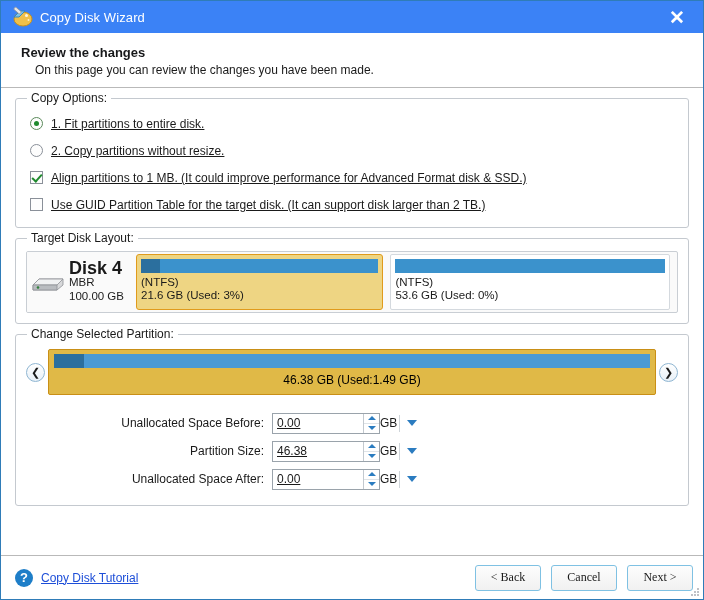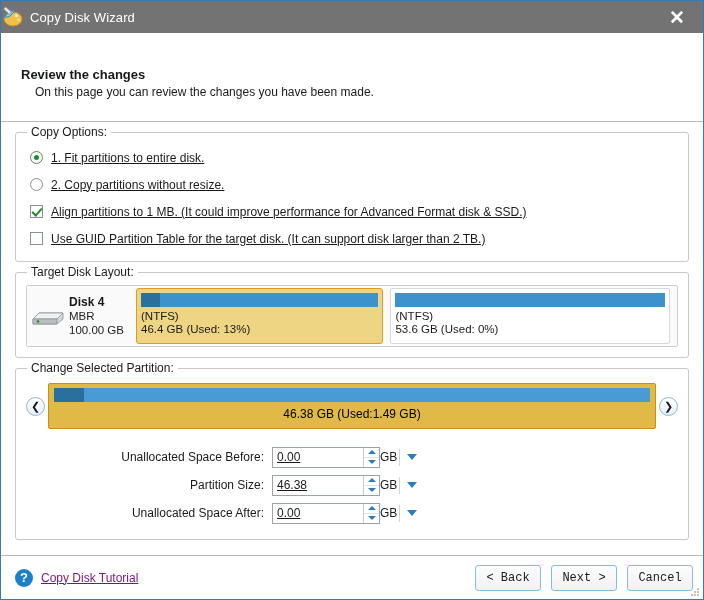--- a/index.html
+++ b/index.html
@@ -18,24 +18,24 @@
     width: 704px; height: 600px;
     background: #ffffff;
     border: 1px solid #2f7cb8;
     display: flex;
     flex-direction: column;
   }
 
   
   .titlebar {
     height: 32px;
-    background: #737373;
+    background: #3b82f6;
     display: flex;
     align-items: center;
-    padding: 0 0 0 0;
+    padding: 0 0 0 10px;
     flex: 0 0 auto;
     position: relative;
   }
   .title-icon {
     width: 22px; height: 22px;
     position: relative;
     flex: 0 0 auto;
     margin-right: 7px;
   }
   .title-text {
@@ -52,24 +52,23 @@
     color: #ffffff;
     font-size: 19px;
     font-weight: bold;
     cursor: pointer;
     line-height: 1;
   }
 
   
   .header {
     flex: 0 0 auto;
-    padding: 12px 0 22px 20px;
+    padding: 12px 0 10px 20px;
     background: #ffffff;
     border-bottom: 1px solid #b9b9b9;
-    margin-top: 22px;
   }
   .header-title {
     font-size: 13px;
     font-weight: bold;
     color: #17181a;
     margin-bottom: 3px;
   }
   .header-sub {
     font-size: 12px;
     color: #1a1a1a;
@@ -167,21 +166,21 @@
     background: #fafafa;
     padding-left: 4px;
   }
   .disk-glyph {
     width: 34px; height: 20px;
     position: relative;
     flex: 0 0 auto;
     margin-right: 4px;
   }
   .disk-text { line-height: 14px; font-size: 11.5px; }
-  .disk-name { font-weight: bold; font-size: 12px; }
+  .disk-name { font-weight: bold; font-size: 18px; }
   .disk-meta { color: #212121; }
 
   .part-strip {
     flex: 1 1 auto;
     display: flex;
     align-items: flex-end;
     padding: 2px 3px;
     gap: 4px;
   }
   .partition {
@@ -351,34 +350,34 @@
     color: #ffffff;
     font-size: 13px;
     font-weight: bold;
     display: flex; align-items: center; justify-content: center;
     flex: 0 0 auto;
     margin-right: 8px;
     cursor: pointer;
     line-height: 1;
   }
   .tutorial-link {
-    color: #701a75;
+    color: #1d4ed8;
     text-decoration: underline;
     font-size: 12px;
     cursor: pointer;
   }
   .footer-spacer { flex: 1 1 auto; }
   .btn {
     min-width: 66px;
     height: 26px;
     margin-left: 10px;
     border: 1px solid #7fc1e3;
     border-radius: 3px;
     background: linear-gradient(#fdfdfd, #f1f1f1);
-    font-family: Liberation Mono, monospace;
+    font-family: Liberation Serif, serif;
     font-size: 12px;
     color: #1a1a1a;
     cursor: pointer;
     padding: 0 0;
     text-align: center;
   }
   .grip {
     position: absolute;
     right: 3px; bottom: 2px;
     width: 10px; height: 10px;
@@ -465,21 +464,21 @@
             </div>
           </div>
 
           <div class="part-strip">
 
             <div class="partition sel" style="width:46%;">
               <div class="bar-track">
                 <div class="bar-used" style="width:8%;"></div>
               </div>
               <div class="part-line">(NTFS)</div>
-              <div class="part-line">46.4 GB (Used: 13%)</div>
+              <div class="part-line">21.6 GB (Used: 3%)</div>
             </div>
 
             <div class="partition plain" style="width:52%;">
               <div class="bar-track">
                 <div class="bar-used" style="width:0%;"></div>
               </div>
               <div class="part-line">(NTFS)</div>
               <div class="part-line">53.6 GB (Used: 0%)</div>
             </div>
 
@@ -563,22 +562,22 @@
       </div>
     </div>
 
   </div>
 
   <div class="footer">
     <div class="help-icon">?</div>
     <a class="tutorial-link">Copy Disk Tutorial</a>
     <div class="footer-spacer"></div>
     <button class="btn">&lt; Back</button>
+    <button class="btn">Cancel</button>
     <button class="btn">Next &gt;</button>
-    <button class="btn">Cancel</button>
     <div class="grip">
       <i style="left:7px;top:1px;"></i>
       <i style="left:4px;top:4px;"></i>
         <i style="left:7px;top:4px;"></i>
       <i style="left:1px;top:7px;"></i>
         <i style="left:4px;top:7px;"></i>
         <i style="left:7px;top:7px;"></i>
     </div>
   </div>
 

